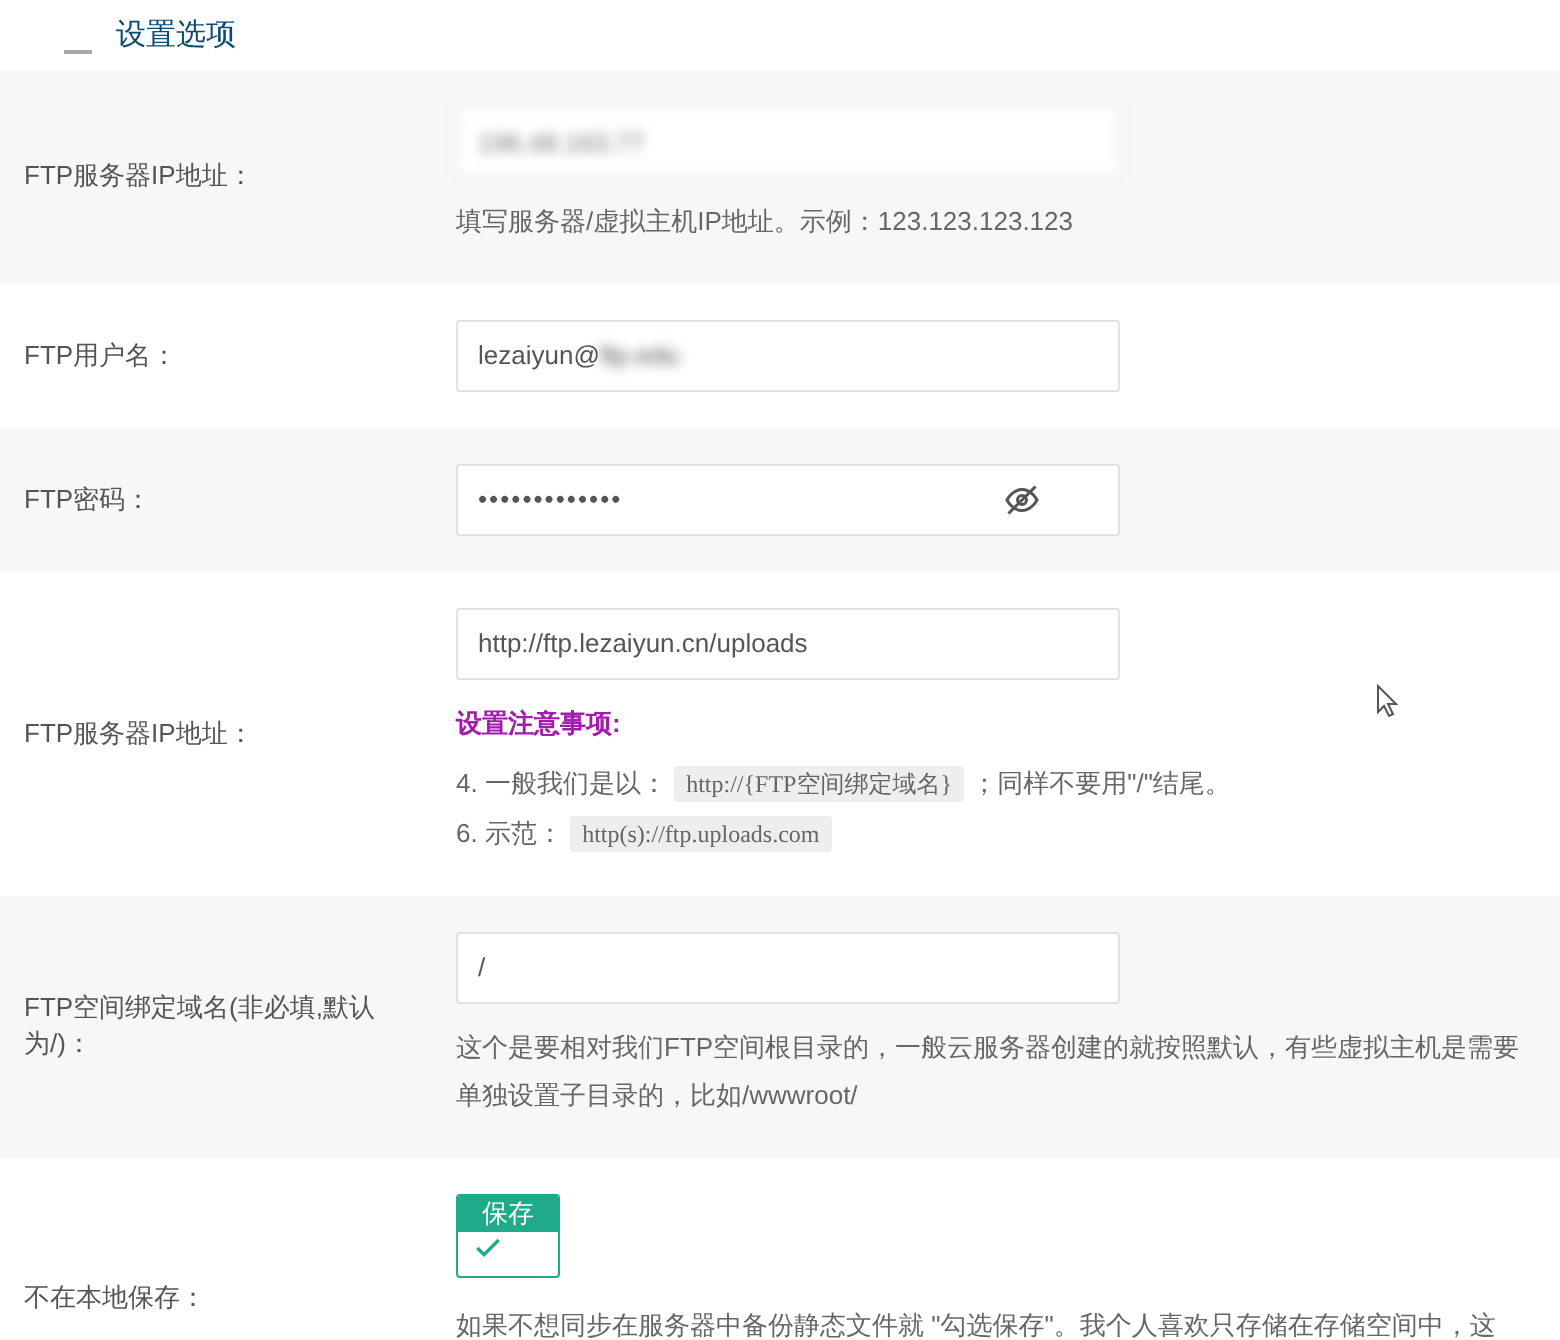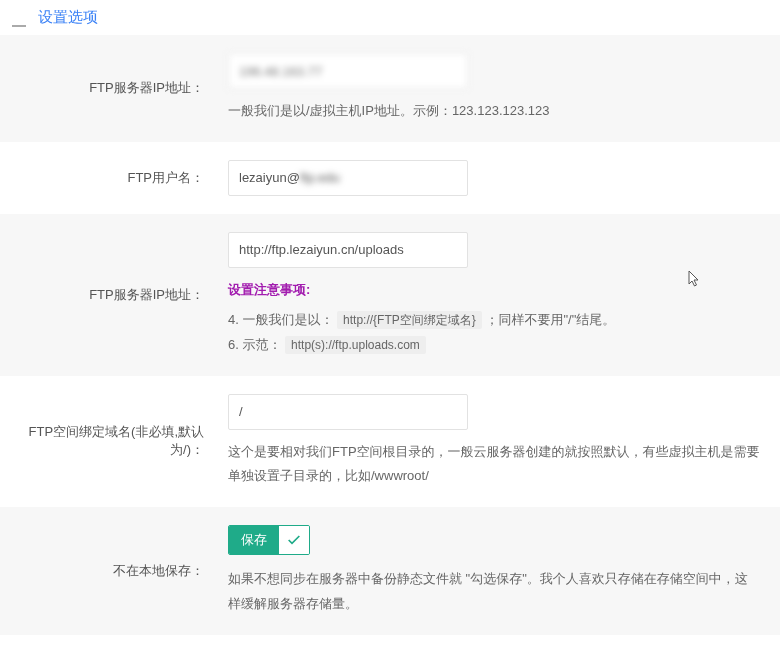--- a/index.html
+++ b/index.html
@@ -8,45 +8,46 @@
     font-size: 13px;
     color: #333;
     background: #fff;
     width: 780px;
   }
   .section-header {
     display: flex;
     align-items: flex-end;
     padding: 8px 12px;
     font-size: 15px;
-    color: #3b82f6;
+    color: #0c4a6e;
+    margin-left: 20px;
   }
   .section-header .dash {
     width: 14px;
     height: 2px;
     background: #aaa;
     margin-right: 12px;
   }
   .form-table { width: 100%; border-collapse: collapse; }
   .form-row:nth-child(odd) { background: #f7f7f7; }
   .form-row:nth-child(even) { background: #fff; }
   .label-cell {
     width: 216px;
-    text-align: right;
+    text-align: left;
     vertical-align: middle;
     padding: 18px 12px;
     color: #555;
     font-size: 13px;
   }
   .content-cell {
     vertical-align: middle;
     padding: 18px 20px 18px 12px;
   }
   .text-input {
-    width: 240px;
+    width: 332px;
     height: 36px;
     padding: 6px 10px;
     font-size: 13px;
     border: 1px solid #e2e2e2;
     border-radius: 2px;
     color: #555;
     background: #fff;
   }
   .password-wrap {
     position: relative;
@@ -66,32 +67,33 @@
     margin-top: 10px;
     font-size: 13px;
     color: #666;
     line-height: 1.9;
   }
   .hint-strong { color: #a21caf; font-weight: 600; margin-bottom: 6px; }
   .code-inline {
     background: #eee;
     padding: 2px 6px;
     border-radius: 2px;
-    font-family: Liberation Sans, sans-serif;
+    font-family: Liberation Serif, serif;
     font-size: 12px;
     color: #666;
   }
   .blur-text { filter: blur(3px); color: #777; }
   .blur-partial { filter: blur(3px); }
   .save-toggle {
     display: inline-flex;
     border: 1px solid #1fab89;
     border-radius: 2px;
     overflow: hidden;
-    height: 30px;
+    height: 42px;
+    flex-direction: column;
   }
   .save-toggle .btn-left {
     background: #1fab89;
     color: #fff;
     padding: 0 12px;
     display: flex;
     align-items: center;
     font-size: 13px;
     cursor: pointer;
   }
@@ -116,34 +118,49 @@
   <span class="dash"></span>
   <span>设置选项</span>
 </div>
 
 <table class="form-table">
   <tbody>
       <tr class="form-row">
     <td class="label-cell">FTP服务器IP地址：</td>
     <td class="content-cell">
       <input class="text-input blur-text" type="text" value="196.48.163.77" style="">
-      <div class="hint">一般我们是以/虚拟主机IP地址。示例：123.123.123.123</div>
+      <div class="hint">填写服务器/虚拟主机IP地址。示例：123.123.123.123</div>
     </td>
   </tr>
 
   <tr class="form-row">
     <td class="label-cell">FTP用户名：</td>
     <td class="content-cell">
       <div class="text-input" style="display:flex;align-items:center;">
         <span>lezaiyun@</span>
             <span class="blur-partial">ftp.edu</span>
       </div>
     </td>
   </tr>
 
+  <tr class="form-row">
+    <td class="label-cell">FTP密码：</td>
+    <td class="content-cell">
+      <div class="password-wrap">
+        <input class="text-input" type="text" style="letter-spacing: 1px;" value="•••••••••••••">
+        <span class="eye-toggle">
+          <svg width="18" height="18" viewBox="0 0 24 24" fill="none" stroke="#555" stroke-width="2">
+            <path d="M2 12s3.5-7 10-7 10 7 10 7-3.5 7-10 7S2 12 2 12z"></path>
+            <circle cx="12" cy="12" r="3"></circle>
+            <line x1="3" y1="21" x2="21" y2="3"></line>
+          </svg>
+        </span>
+      </div>
+    </td>
+  </tr>
 
   <tr class="form-row">
     <td class="label-cell">FTP服务器IP地址：</td>
     <td class="content-cell" style="position:relative;">
       <input class="text-input" type="text" value="http://ftp.lezaiyun.cn/uploads" style="">
       <div class="hint">
         <div class="hint-strong">设置注意事项:</div>
         <div>
           <span>4. 一般我们是以：</span>
           <span class="code-inline">http://{FTP空间绑定域名}</span>

